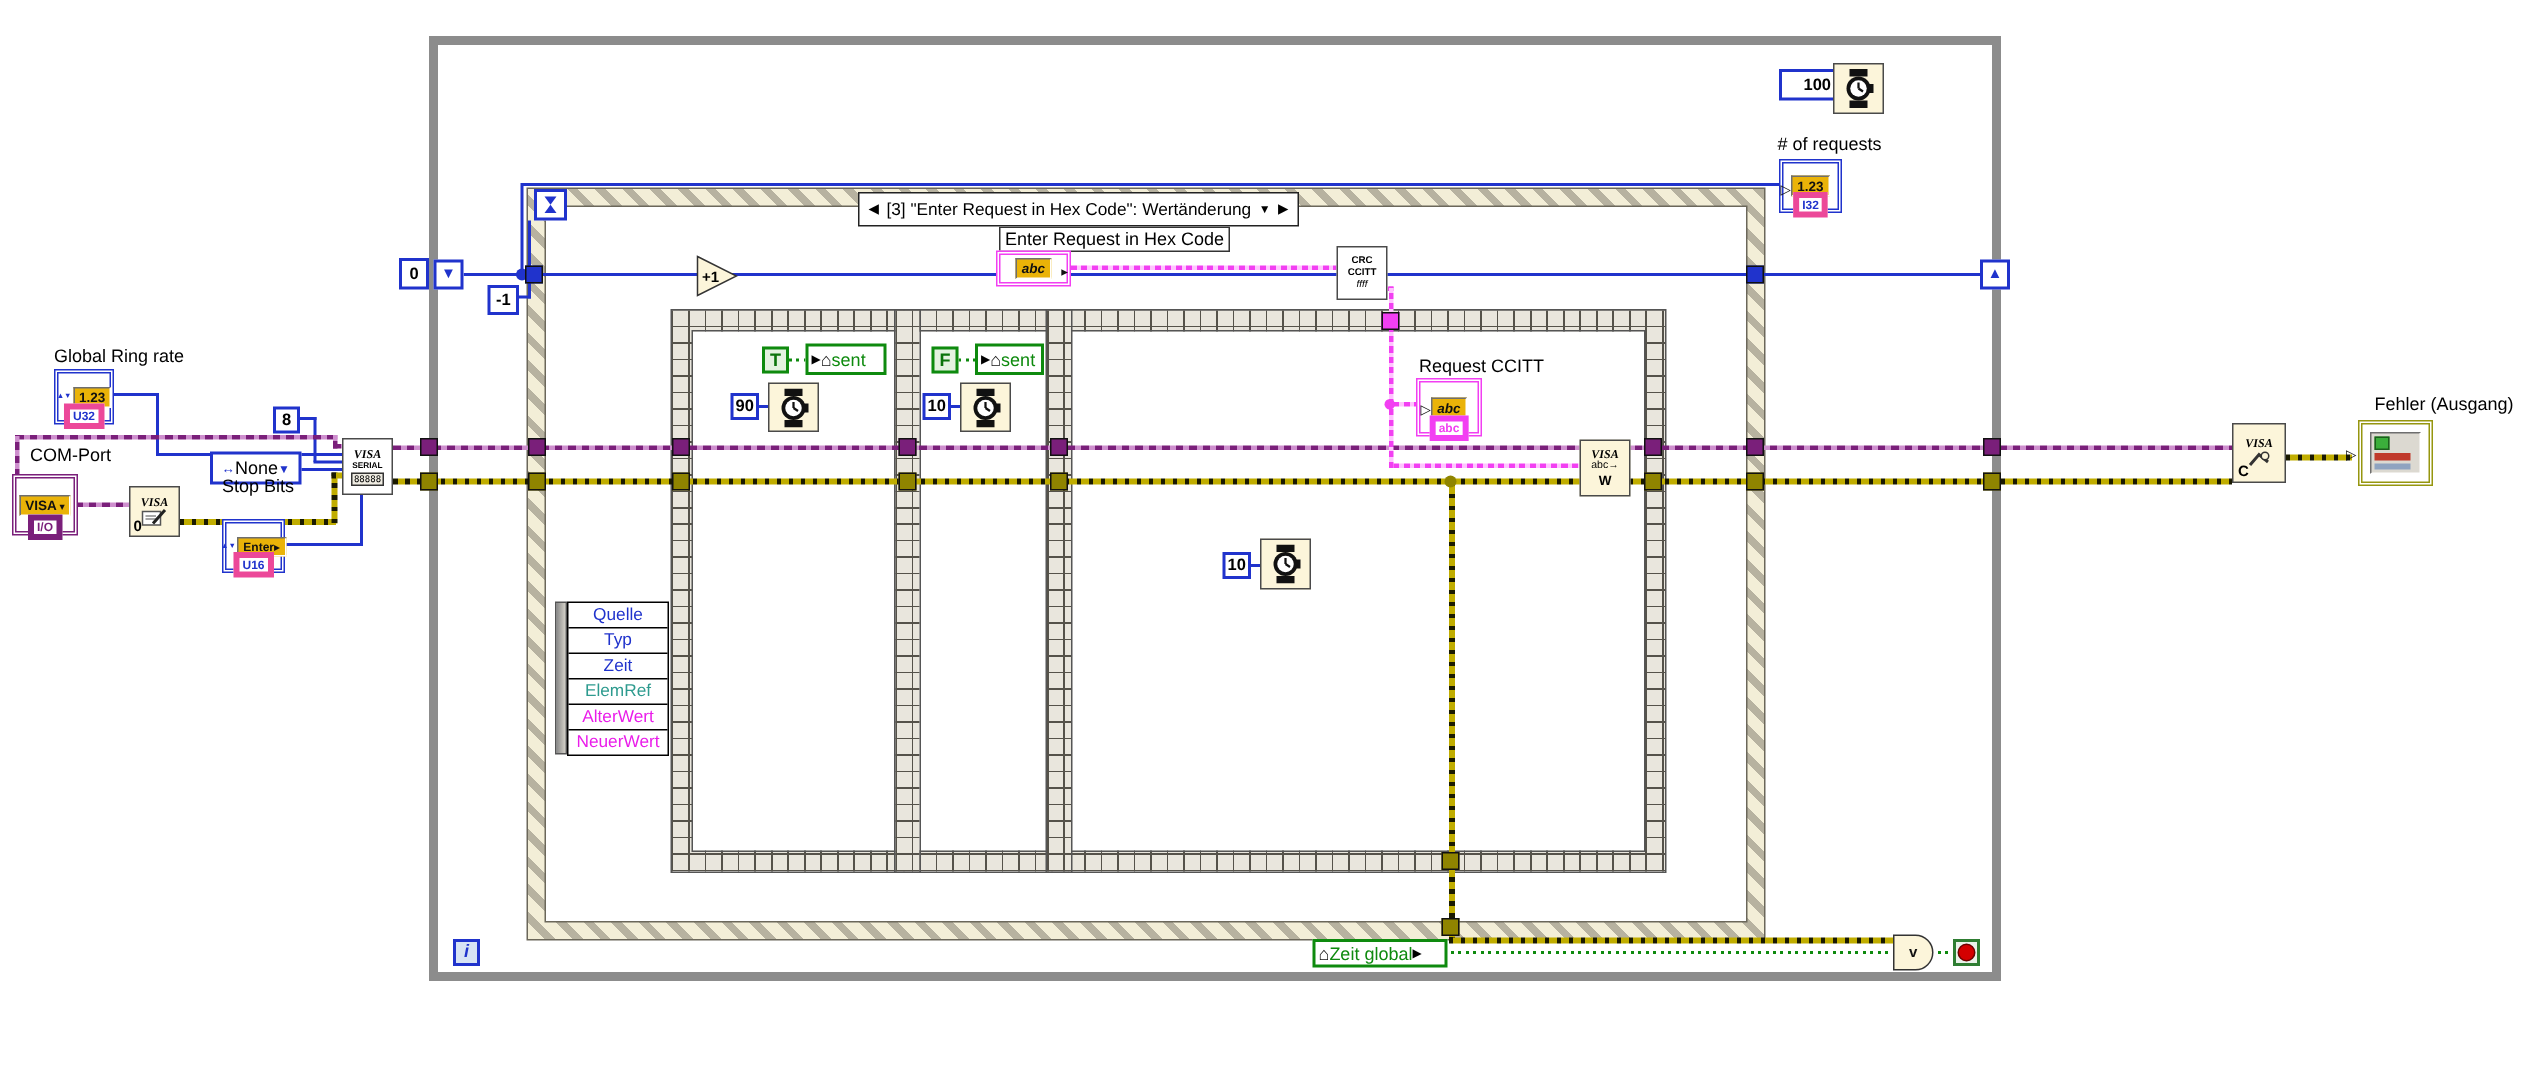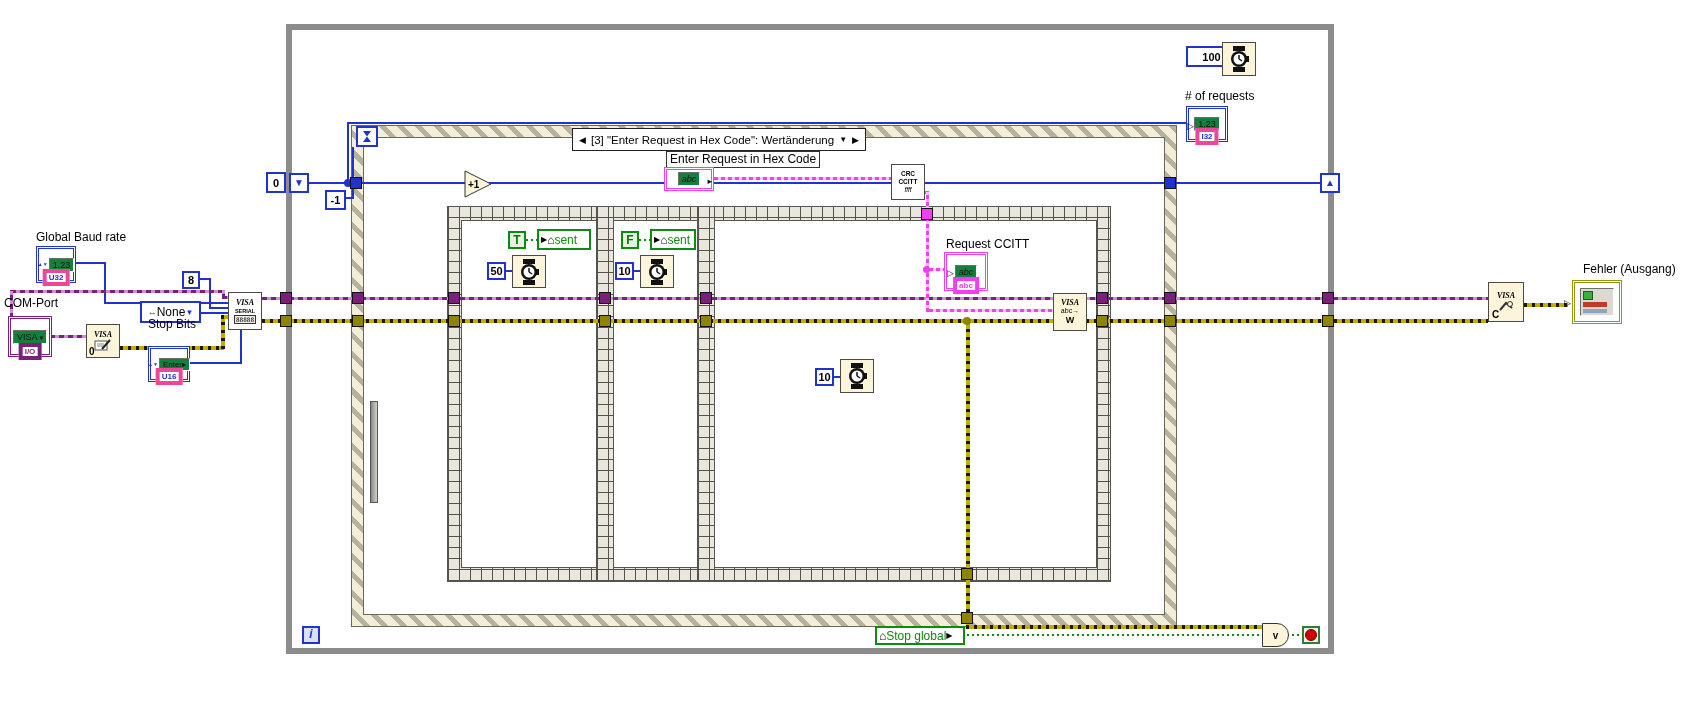--- a/index.html
+++ b/index.html
@@ -25,21 +25,21 @@
   .w-pink-v{width:3px;background:repeating-linear-gradient(0deg,#F23FF2 0 4px,#FFC4FF 4px 7px)}
   .w-green-h{height:2px;background:repeating-linear-gradient(90deg,#0E8A0E 0 2px,#fff 2px 5px)}
   .dot{position:absolute;border-radius:50%}
   .tun{position:absolute;width:12px;height:12px;border:1px solid #111;box-sizing:border-box}
   .tun-purple{background:#7A1F7A}.tun-olive{background:#8F8400}.tun-pink{background:#F23FF2}.tun-blue{background:#2033CC}
   
   .lbl{position:absolute;font-size:12px;color:#000;white-space:nowrap}
   .labelbox{position:absolute;background:#fff;border:1px solid #333;font-size:12px;line-height:15px;padding:0 3px;white-space:nowrap}
   
   .numterm{position:absolute;border:3px double #2033CC;background:#fff;box-sizing:border-box;display:flex;align-items:center;justify-content:center;gap:1px;padding:1px}
-  .field{background:#15803d;border:1px solid;border-color:#6e6e6e #fff #fff #6e6e6e;font-weight:normal;font-size:9px;padding:1px 3px;color:#111;white-space:nowrap}
+  .field{background:#eab308;border:1px solid;border-color:#6e6e6e #fff #fff #6e6e6e;font-weight:bold;font-size:9px;padding:1px 3px;color:#111;white-space:nowrap}
   .typetag{position:absolute;bottom:-6px;left:50%;transform:translateX(-50%);background:#fff;border:4px solid #ec4899;color:#2033CC;font-weight:bold;font-size:8px;line-height:9px;padding:0 2px}
   .typetag-purple{border-color:#7A1F7A;color:#7A1F7A}
   .typetag-pink{border-color:#F23FF2;color:#F23FF2}
   .spin{display:flex;flex-direction:column;font-size:5px;line-height:5px;color:#2033CC}
   .bconst{position:absolute;border:2px solid #2033CC;background:#fff;font-weight:bold;font-size:11px;text-align:center;color:#000;box-sizing:border-box;display:flex;align-items:center;justify-content:center}
   .pinkterm{position:absolute;border:3px double #F23FF2;background:#fff;box-sizing:border-box;display:flex;align-items:center;justify-content:center;padding:1px}
   .iconnode{position:absolute;background:#FCF5DA;border:1px solid #4a4a4a;box-sizing:border-box;display:flex;align-items:center;justify-content:center}
   .visatxt{font-family:"Liberation Serif","DejaVu Serif",serif;font-style:italic;font-weight:bold;font-size:8px;line-height:8px}
   .greenbox{position:absolute;border:2px solid #0E8A0E;background:#fff;display:flex;align-items:center;white-space:nowrap;padding:0 2px;box-sizing:border-box;font-size:12px;color:#0E8A0E}
   .tf{position:absolute;width:18px;height:18px;border:2px solid #0E8A0E;background:#E4F2E0;color:#0C730C;font-weight:bold;font-size:12px;line-height:14px;text-align:center;box-sizing:border-box}
@@ -161,38 +161,38 @@
       </svg>
   </div>
 
   <div class="lbl" style="left:1185px;top:89px"># of requests</div>
   <div class="numterm" style="left:1186px;top:106px;width:42px;height:36px">
     <span class="arrowin" style="left:-2px;top:13px">▷</span>
     <span class="field">1.23</span>
     <span class="typetag">I32</span>
   </div>
 
-  <div class="lbl" style="left:36px;top:230px">Global Baud rate</div>
+  <div class="lbl" style="left:36px;top:230px">Global Ring rate</div>
   <div class="numterm" style="left:36px;top:246px;width:40px;height:37px">
     <span class="spin">▲▼</span>
     <span class="field">1.23</span>
     <span class="typetag">U32</span>
   </div>
 
   <div class="bconst" style="left:182px;top:271px;width:18px;height:18px">
       <span>8</span>
     </div>
 
   <div class="bconst" style="left:140px;top:301px;width:61px;height:22px;font-weight:normal">
     <span style="color:#2033CC;font-size:9px">↔</span>
     <span style="font-size:12px">None</span>
     <span style="color:#2033CC;font-size:8px">▼</span>
   </div>
 
-  <div class="lbl" style="left:4px;top:296px">COM-Port</div>
+  <div class="lbl" style="left:20px;top:296px">COM-Port</div>
   <div class="numterm" style="left:8px;top:316px;width:44px;height:41px;border-color:#7A1F7A">
     <span class="field"><span>VISA</span><span style="font-size:7px"> ▾</span></span>
     <span class="typetag typetag-purple">I/O</span>
   </div>
 
   <div class="iconnode" style="left:86px;top:324px;width:34px;height:34px;flex-direction:column;gap:0">
     <span class="visatxt">VISA</span>
     <svg width="18" height="12" viewBox="0 0 18 12">
         <rect x="1" y="2" width="12" height="9" fill="#fff" stroke="#555"></rect>
         <line x1="3" y1="5" x2="10" y2="5" stroke="#888"></line>
@@ -255,21 +255,21 @@
     <span style="font-size:6.5px;font-style:italic;line-height:8px">ffff</span>
   </div>
 
   <div class="tf" style="left:508px;top:231px"><span>T</span></div>
   <div class="greenbox" style="left:537px;top:229px;width:54px;height:21px">
     <span class="glyph">▶</span>
     <span class="house">⌂</span>
     <span>sent</span>
   </div>
   <div class="bconst" style="left:487px;top:262px;width:19px;height:18px">
-      <span>50</span>
+      <span>90</span>
     </div>
   <div class="iconnode" style="left:512px;top:255px;width:34px;height:33px">
     <svg width="22" height="26" viewBox="0 0 22 26">
         <rect x="5" y="0" width="12" height="5" fill="#111"></rect>
         <rect x="5" y="21" width="12" height="5" fill="#111"></rect>
         <rect x="18" y="10" width="3" height="6" fill="#111"></rect>
         <circle cx="11" cy="13" r="8" fill="#111"></circle>
         <circle cx="11" cy="13" r="5.5" fill="#fff"></circle>
         <line x1="11" y1="13" x2="11" y2="9" stroke="#111" stroke-width="1.5"></line>
         <line x1="11" y1="13" x2="14" y2="15" stroke="#111" stroke-width="1.5"></line>
@@ -319,24 +319,32 @@
     <span class="typetag typetag-pink">abc</span>
   </div>
 
   <div class="iconnode" style="left:1053px;top:293px;width:34px;height:38px;flex-direction:column;gap:0">
     <span class="visatxt">VISA</span>
     <span style="font-size:7px;line-height:8px">abc→</span>
     <span style="font-size:9px;font-weight:bold;line-height:10px">W</span>
   </div>
 
   <div class="evdata-spine" style="left:370px;top:401px;height:102px"></div>
+  <div class="evdata" style="left:378px;top:401px;width:66px">
+    <div class="evrow c-blue">Quelle</div>
+    <div class="evrow c-blue">Typ</div>
+    <div class="evrow c-blue">Zeit</div>
+    <div class="evrow c-teal">ElemRef</div>
+    <div class="evrow c-mag">AlterWert</div>
+    <div class="evrow c-mag">NeuerWert</div>
+  </div>
 
   <div class="greenbox" style="left:875px;top:626px;width:90px;height:19px">
     <span class="house">⌂</span>
-    <span>Stop global</span>
+    <span>Zeit global</span>
     <span class="glyph">▶</span>
   </div>
   <div class="orgate" style="left:1262px;top:623px">
       <span>v</span>
     </div>
   <div class="cond" style="left:1302px;top:626px">
       <i></i>
     </div>
   <div class="iterm" style="left:302px;top:626px"><span>i</span></div>
 

